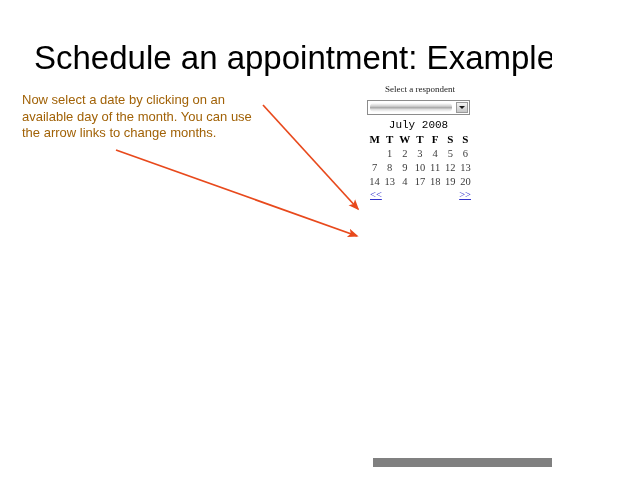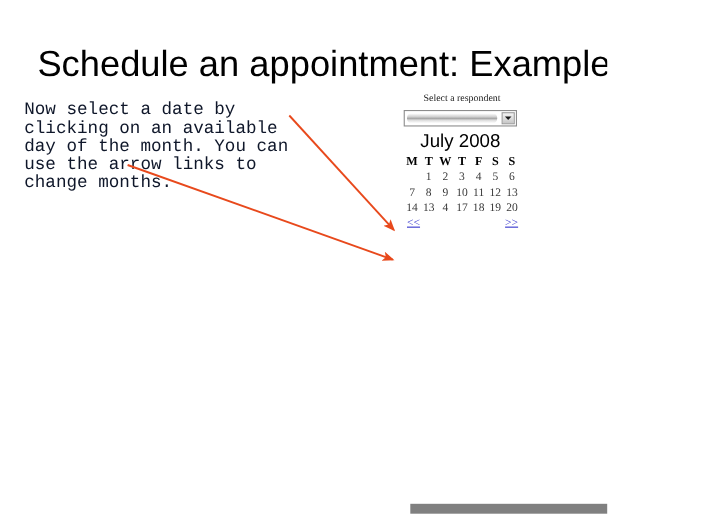--- a/index.html
+++ b/index.html
@@ -30,24 +30,24 @@
     white-space: nowrap;
     line-height: 40px;
   }
 
   
   #body-text {
     position: absolute;
     left: 22px;
     top: 92px;
     width: 248px;
-    font-family: Liberation Mono, monospace;
-    font-size: 16px;
+    font-family: Liberation Sans, sans-serif;
+    font-size: 13px;
     line-height: 16.5px;
-    color: #0f172a;
+    color: #a16207;
   }
 
   
   #shadow-right {
     position: absolute;
     left: 592px;
     top: 82px;
     width: 9px;
     height: 385px;
     background: #808080;
@@ -132,22 +132,22 @@
     width: 0;
     height: 0;
     border-left: 3px solid transparent;
     border-right: 3px solid transparent;
     border-top: 3px solid #1a1a1a;
   }
 
   #cal-month {
     margin-top: 4px;
     text-align: center;
-    font-family: Liberation Sans, sans-serif;
-    font-size: 17px;
+    font-family: Liberation Mono, monospace;
+    font-size: 11px;
     color: #000000;
     width: 103px;
   }
   table#cal-table {
     margin-top: 1px;
     border-collapse: collapse;
     width: 106px;
     font-family: "Liberation Serif", serif;
     font-size: 10.5px;
     color: #1a1a1a;

